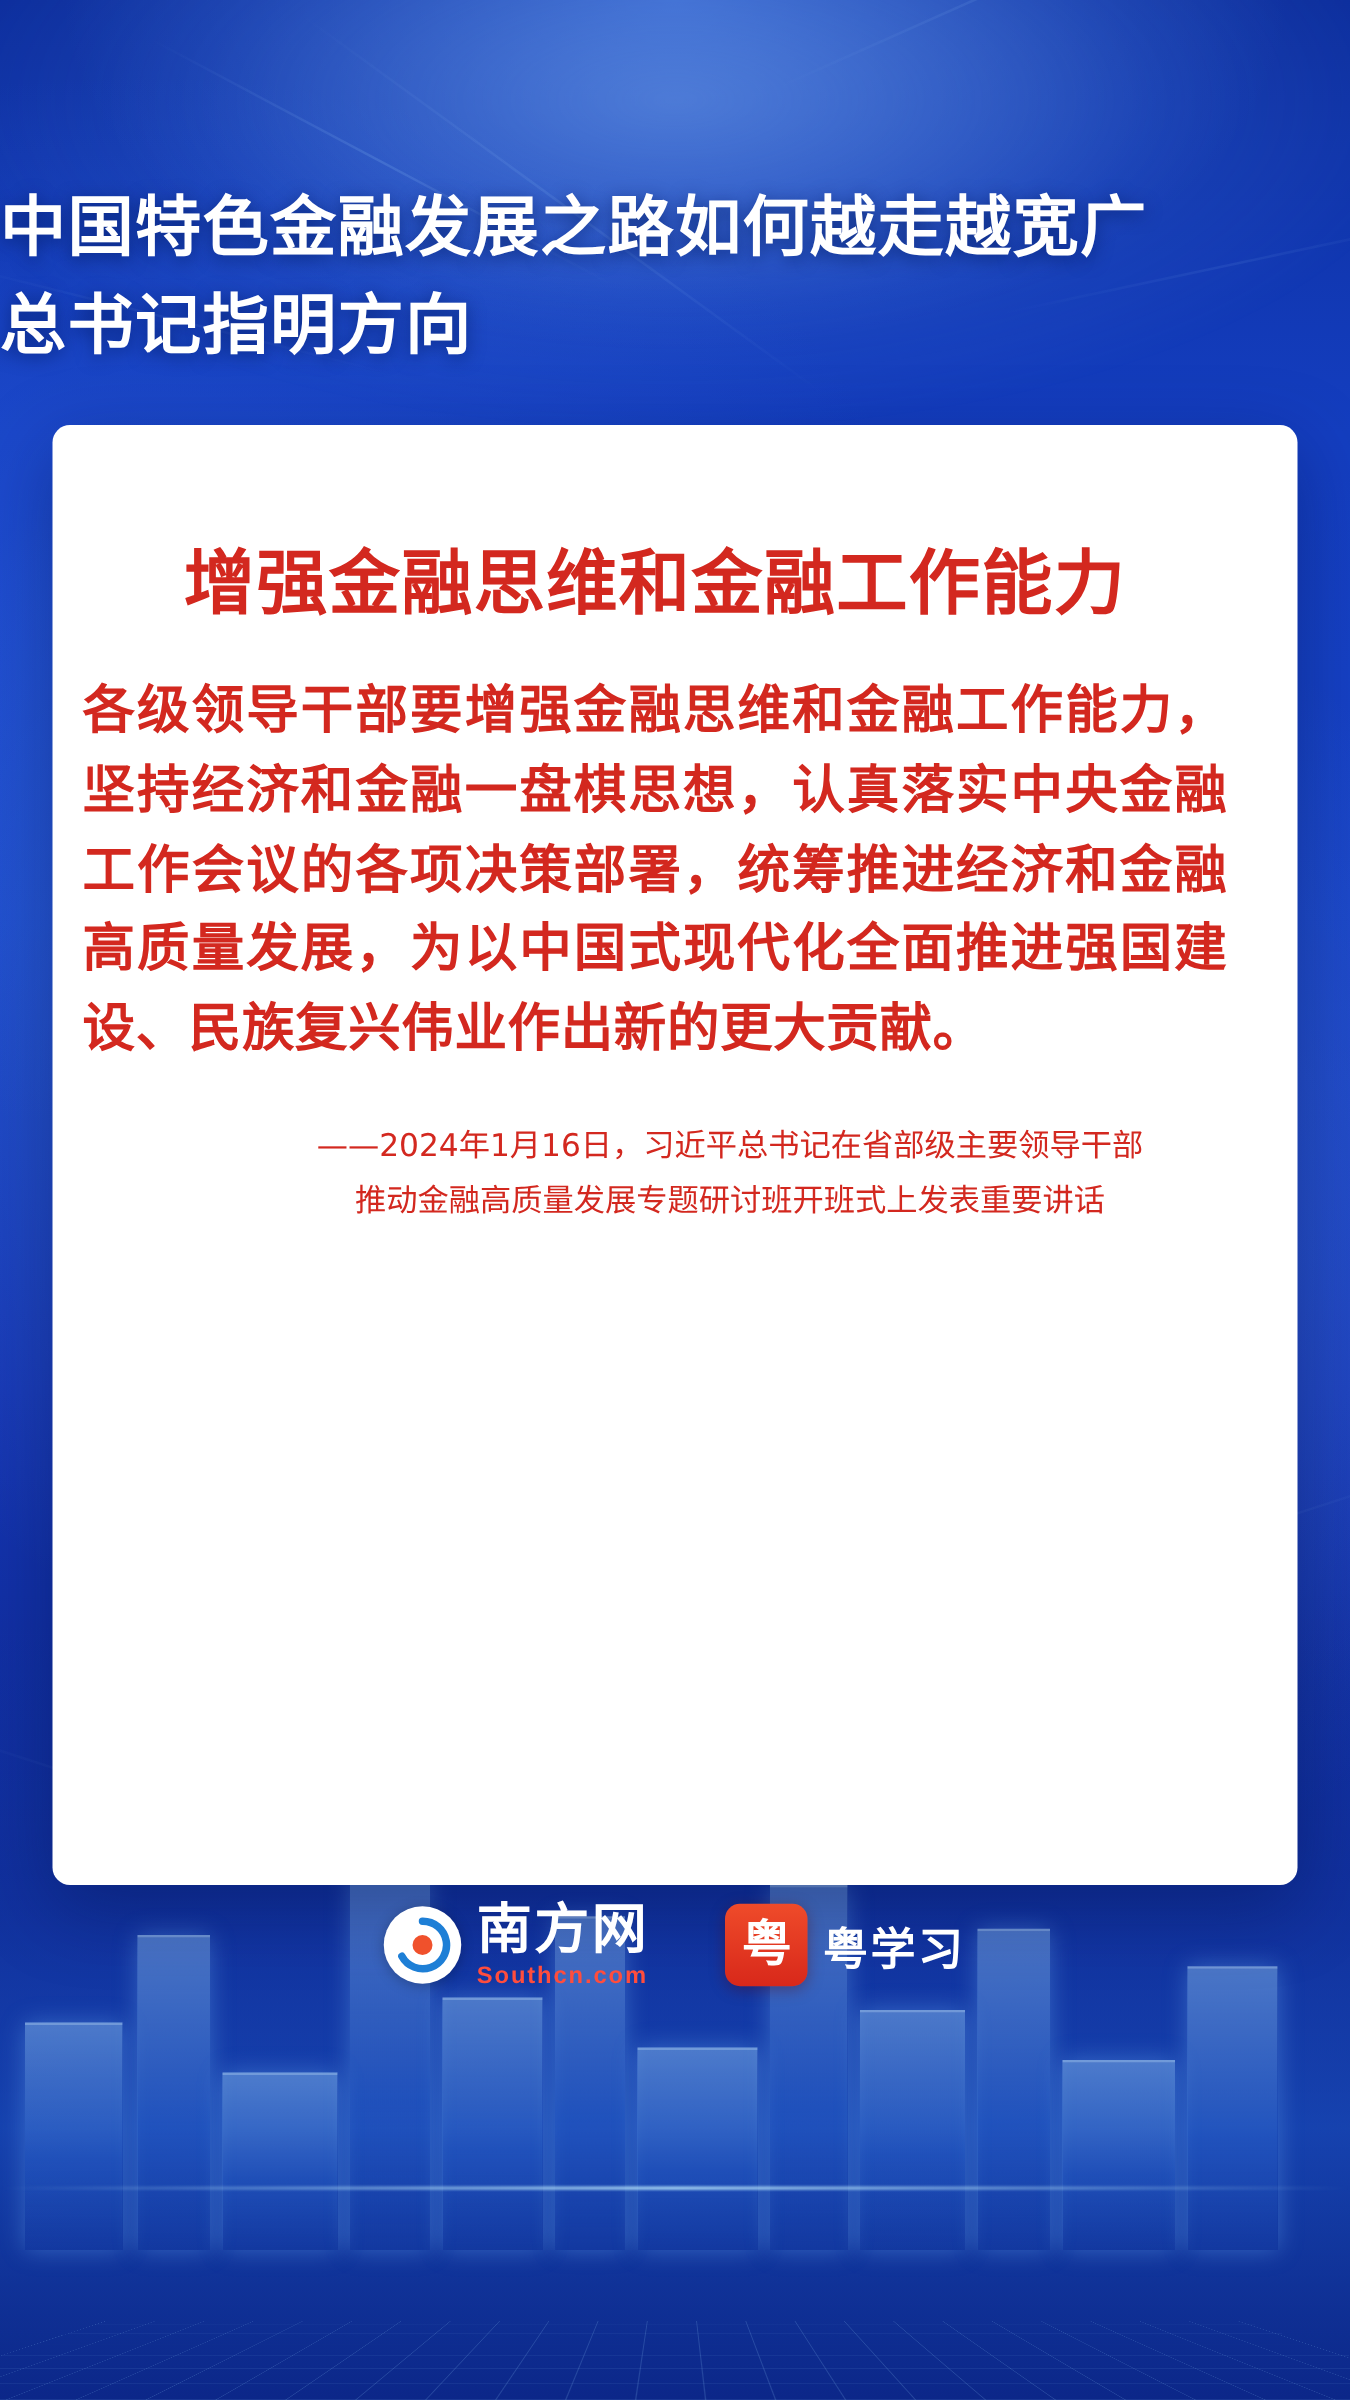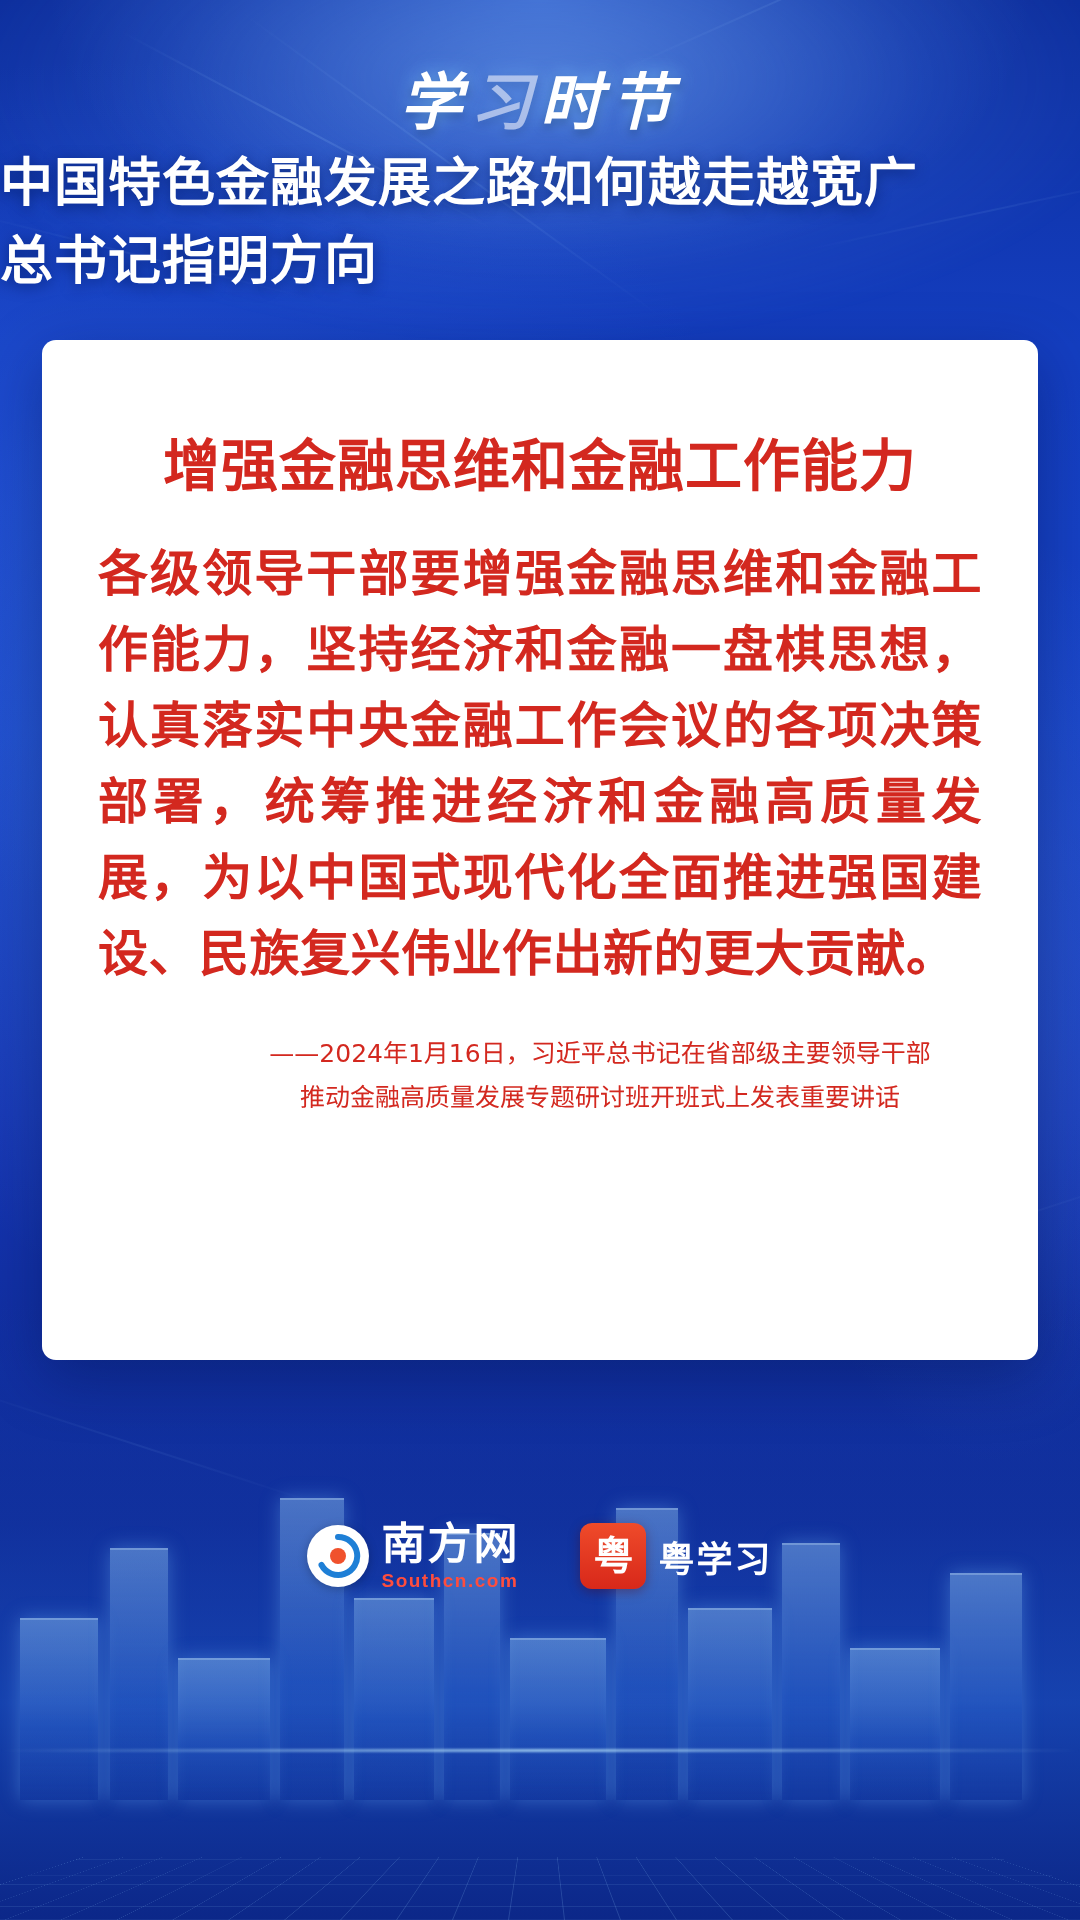--- a/index.html
+++ b/index.html
@@ -131,42 +131,42 @@
   }
   .headline .l1 { display: block; font-size: 53px; letter-spacing: 1px; }
   .headline .l2 { display: block; font-size: 53px; letter-spacing: 1px; margin-top: 8px; }
 
   
   .card {
     position: absolute;
     left: 42px;
     top: 340px;
     width: 996px;
-    height: 1020px;
+    height: 1168px;
     background: #ffffff;
     border-radius: 14px;
     box-shadow: 0 18px 60px rgba(2, 16, 70, 0.38);
     box-sizing: border-box;
-    padding: 62px 56px 40px 56px;
+    padding: 62px 56px 40px 24px;
   }
   .card-title {
     color: #d3281f;
     font-family: "DejaVu Sans", "Liberation Sans", sans-serif;
     font-weight: 700;
     font-size: 57px;
     letter-spacing: 1px;
     text-align: center;
     margin: 18px 0 34px 0;
     white-space: nowrap;
   }
   .card-body {
     color: #d3281f;
     font-family: "DejaVu Serif", "Liberation Serif", serif;
     font-weight: 700;
-    font-size: 50px;
+    font-size: 42px;
     line-height: 1.52;
     text-align: justify;
     text-justify: inter-ideograph;
     letter-spacing: 0.5px;
   }
   .source {
     margin-top: 40px;
     color: #d3281f;
     font-family: "DejaVu Sans", "Liberation Sans", sans-serif;
     font-size: 25px;
@@ -277,23 +277,20 @@
     <div class="bld" style="left:510px; width:96px;  height:160px;"></div>
     <div class="bld" style="left:616px; width:62px;  height:290px;"></div>
     <div class="bld" style="left:688px; width:84px;  height:190px;"></div>
     <div class="bld" style="left:782px; width:58px;  height:255px;"></div>
     <div class="bld" style="left:850px; width:90px;  height:150px;"></div>
     <div class="bld" style="left:950px; width:72px;  height:225px;"></div>
     <div class="horizon"></div>
     <div class="grid"></div>
   </div>
 
-  <div class="brand-wrap">
-    <span class="brand"><span>学</span><span class="dim">习</span><span>时节</span></span>
-  </div>
 
   <div class="headline">
     <span class="l1">中国特色金融发展之路如何越走越宽广</span>
     <span class="l2">总书记指明方向</span>
   </div>
 
   <div class="card">
     <div class="card-title">增强金融思维和金融工作能力</div>
     <div class="card-body">各级领导干部要增强金融思维和金融工作能力，坚持经济和金融一盘棋思想，认真落实中央金融工作会议的各项决策部署，统筹推进经济和金融高质量发展，为以中国式现代化全面推进强国建设、民族复兴伟业作出新的更大贡献。</div>
     <div class="source">

